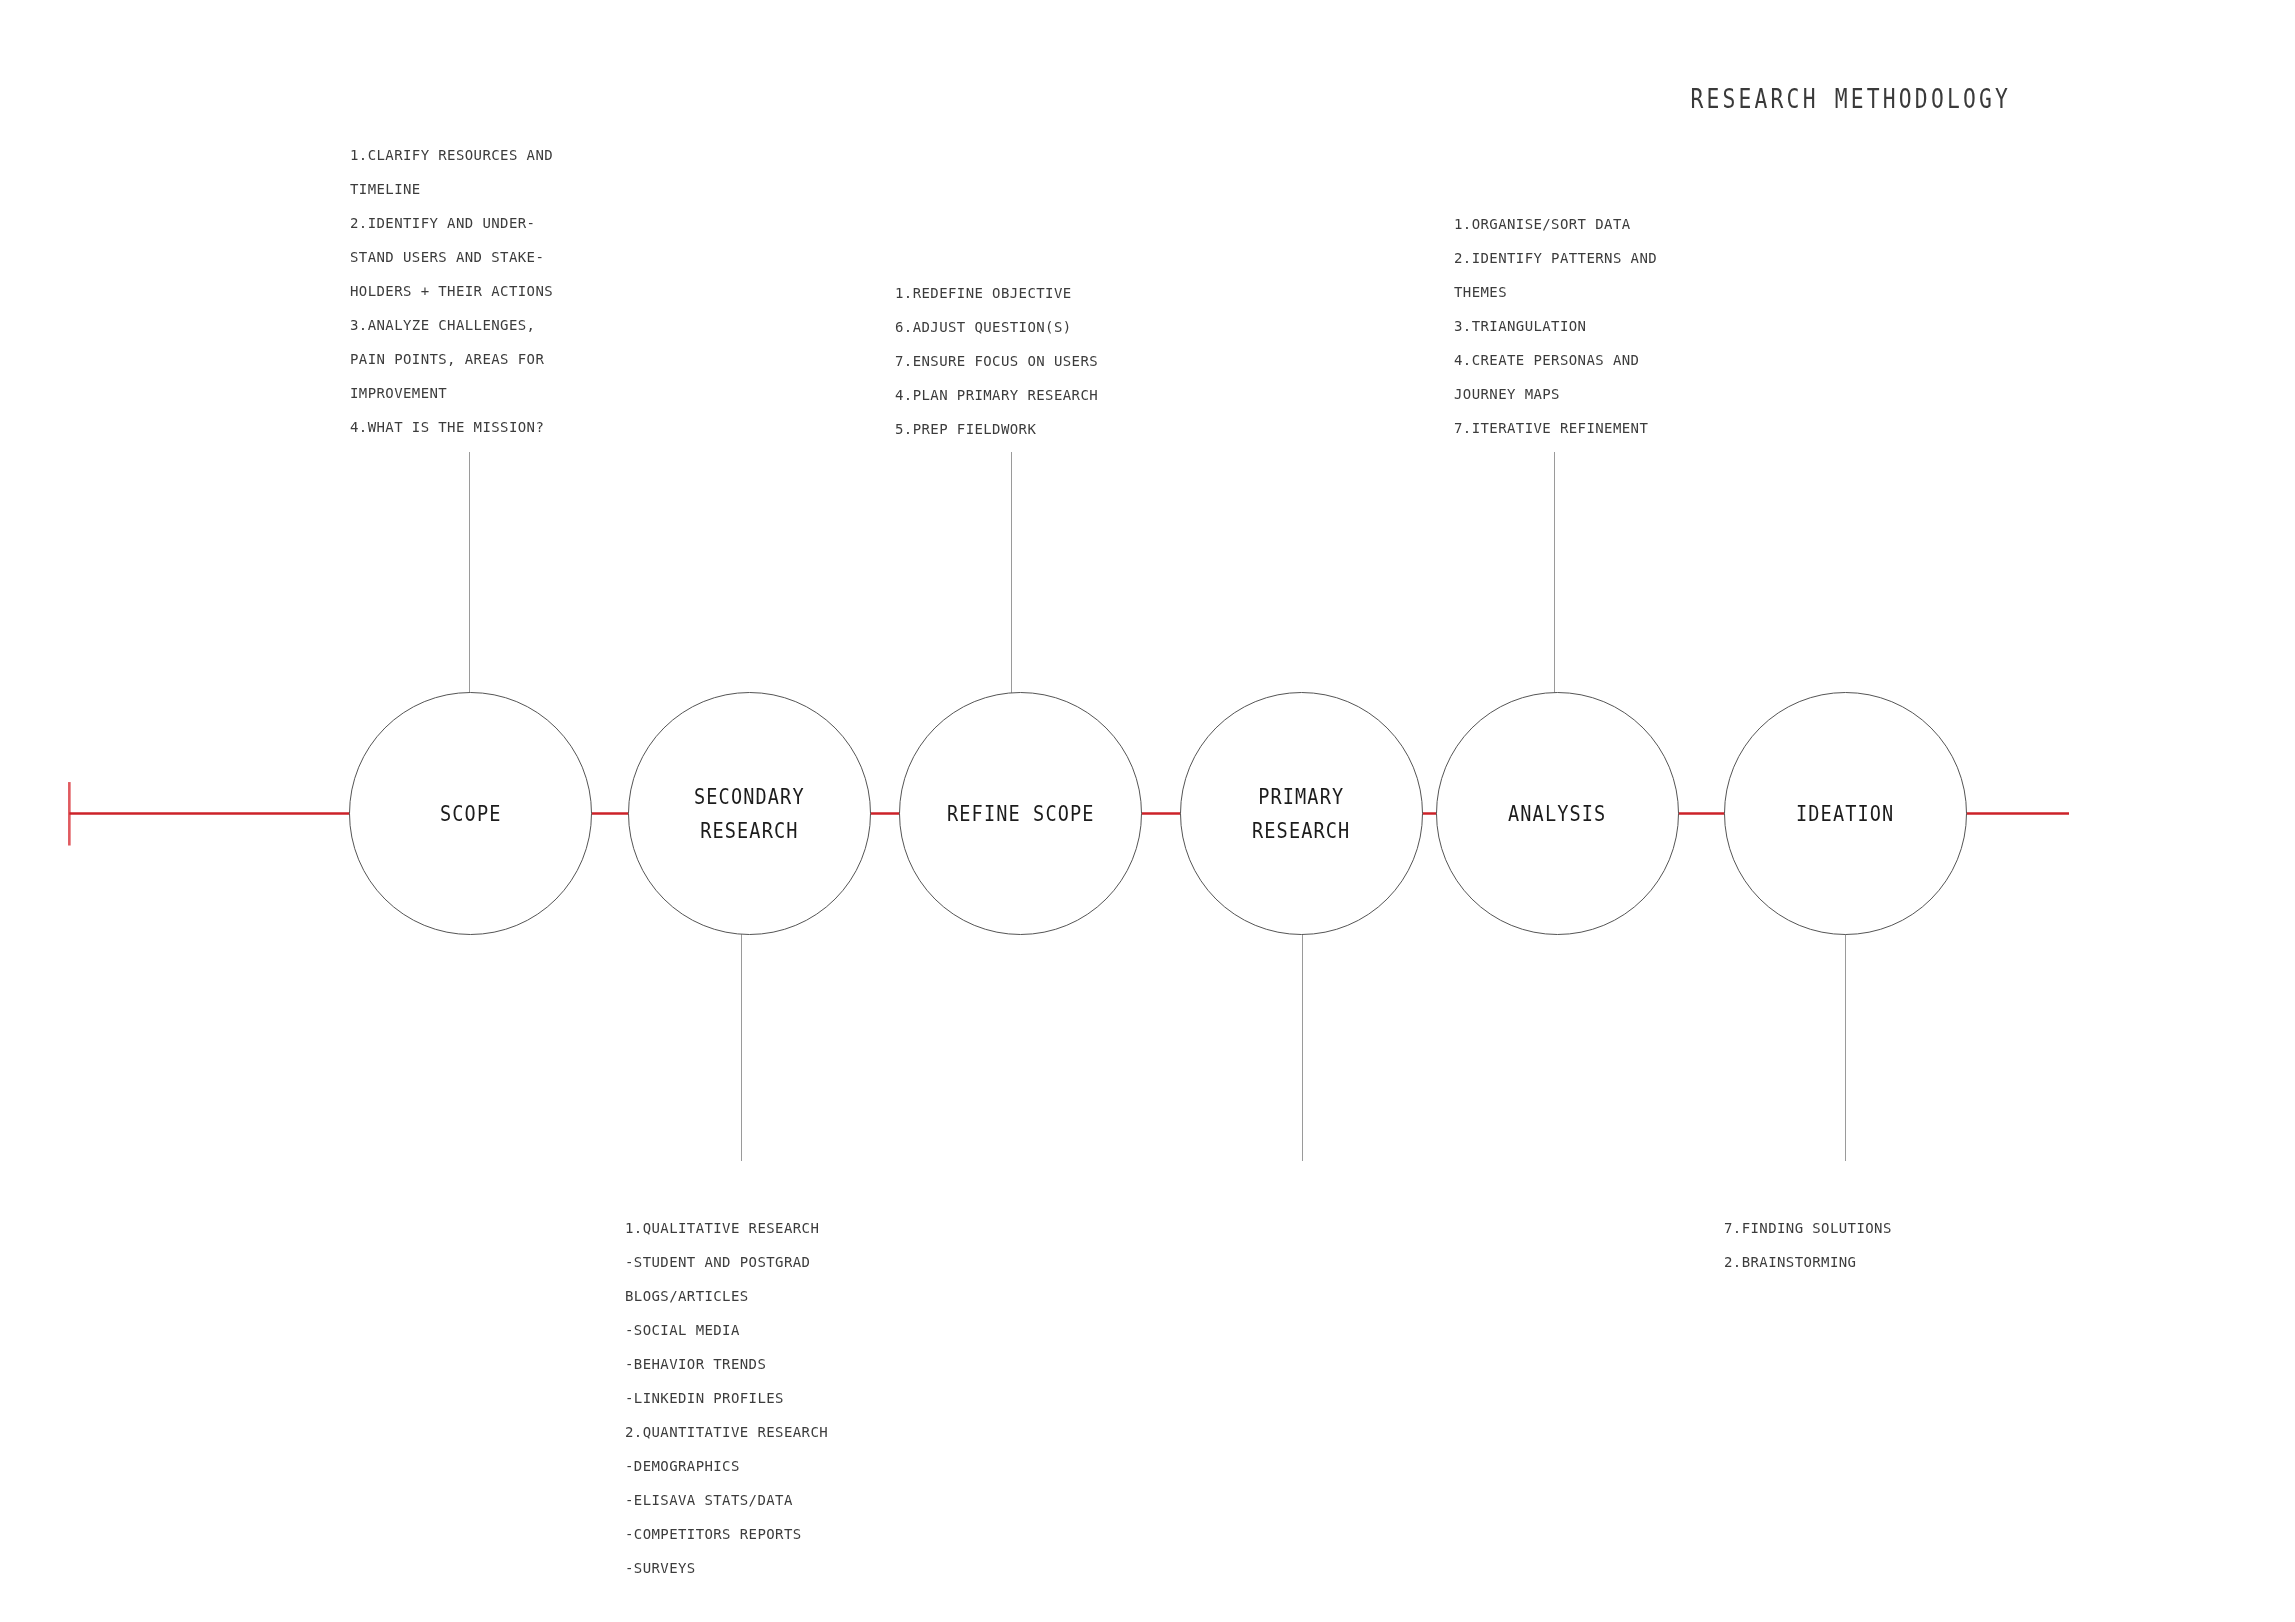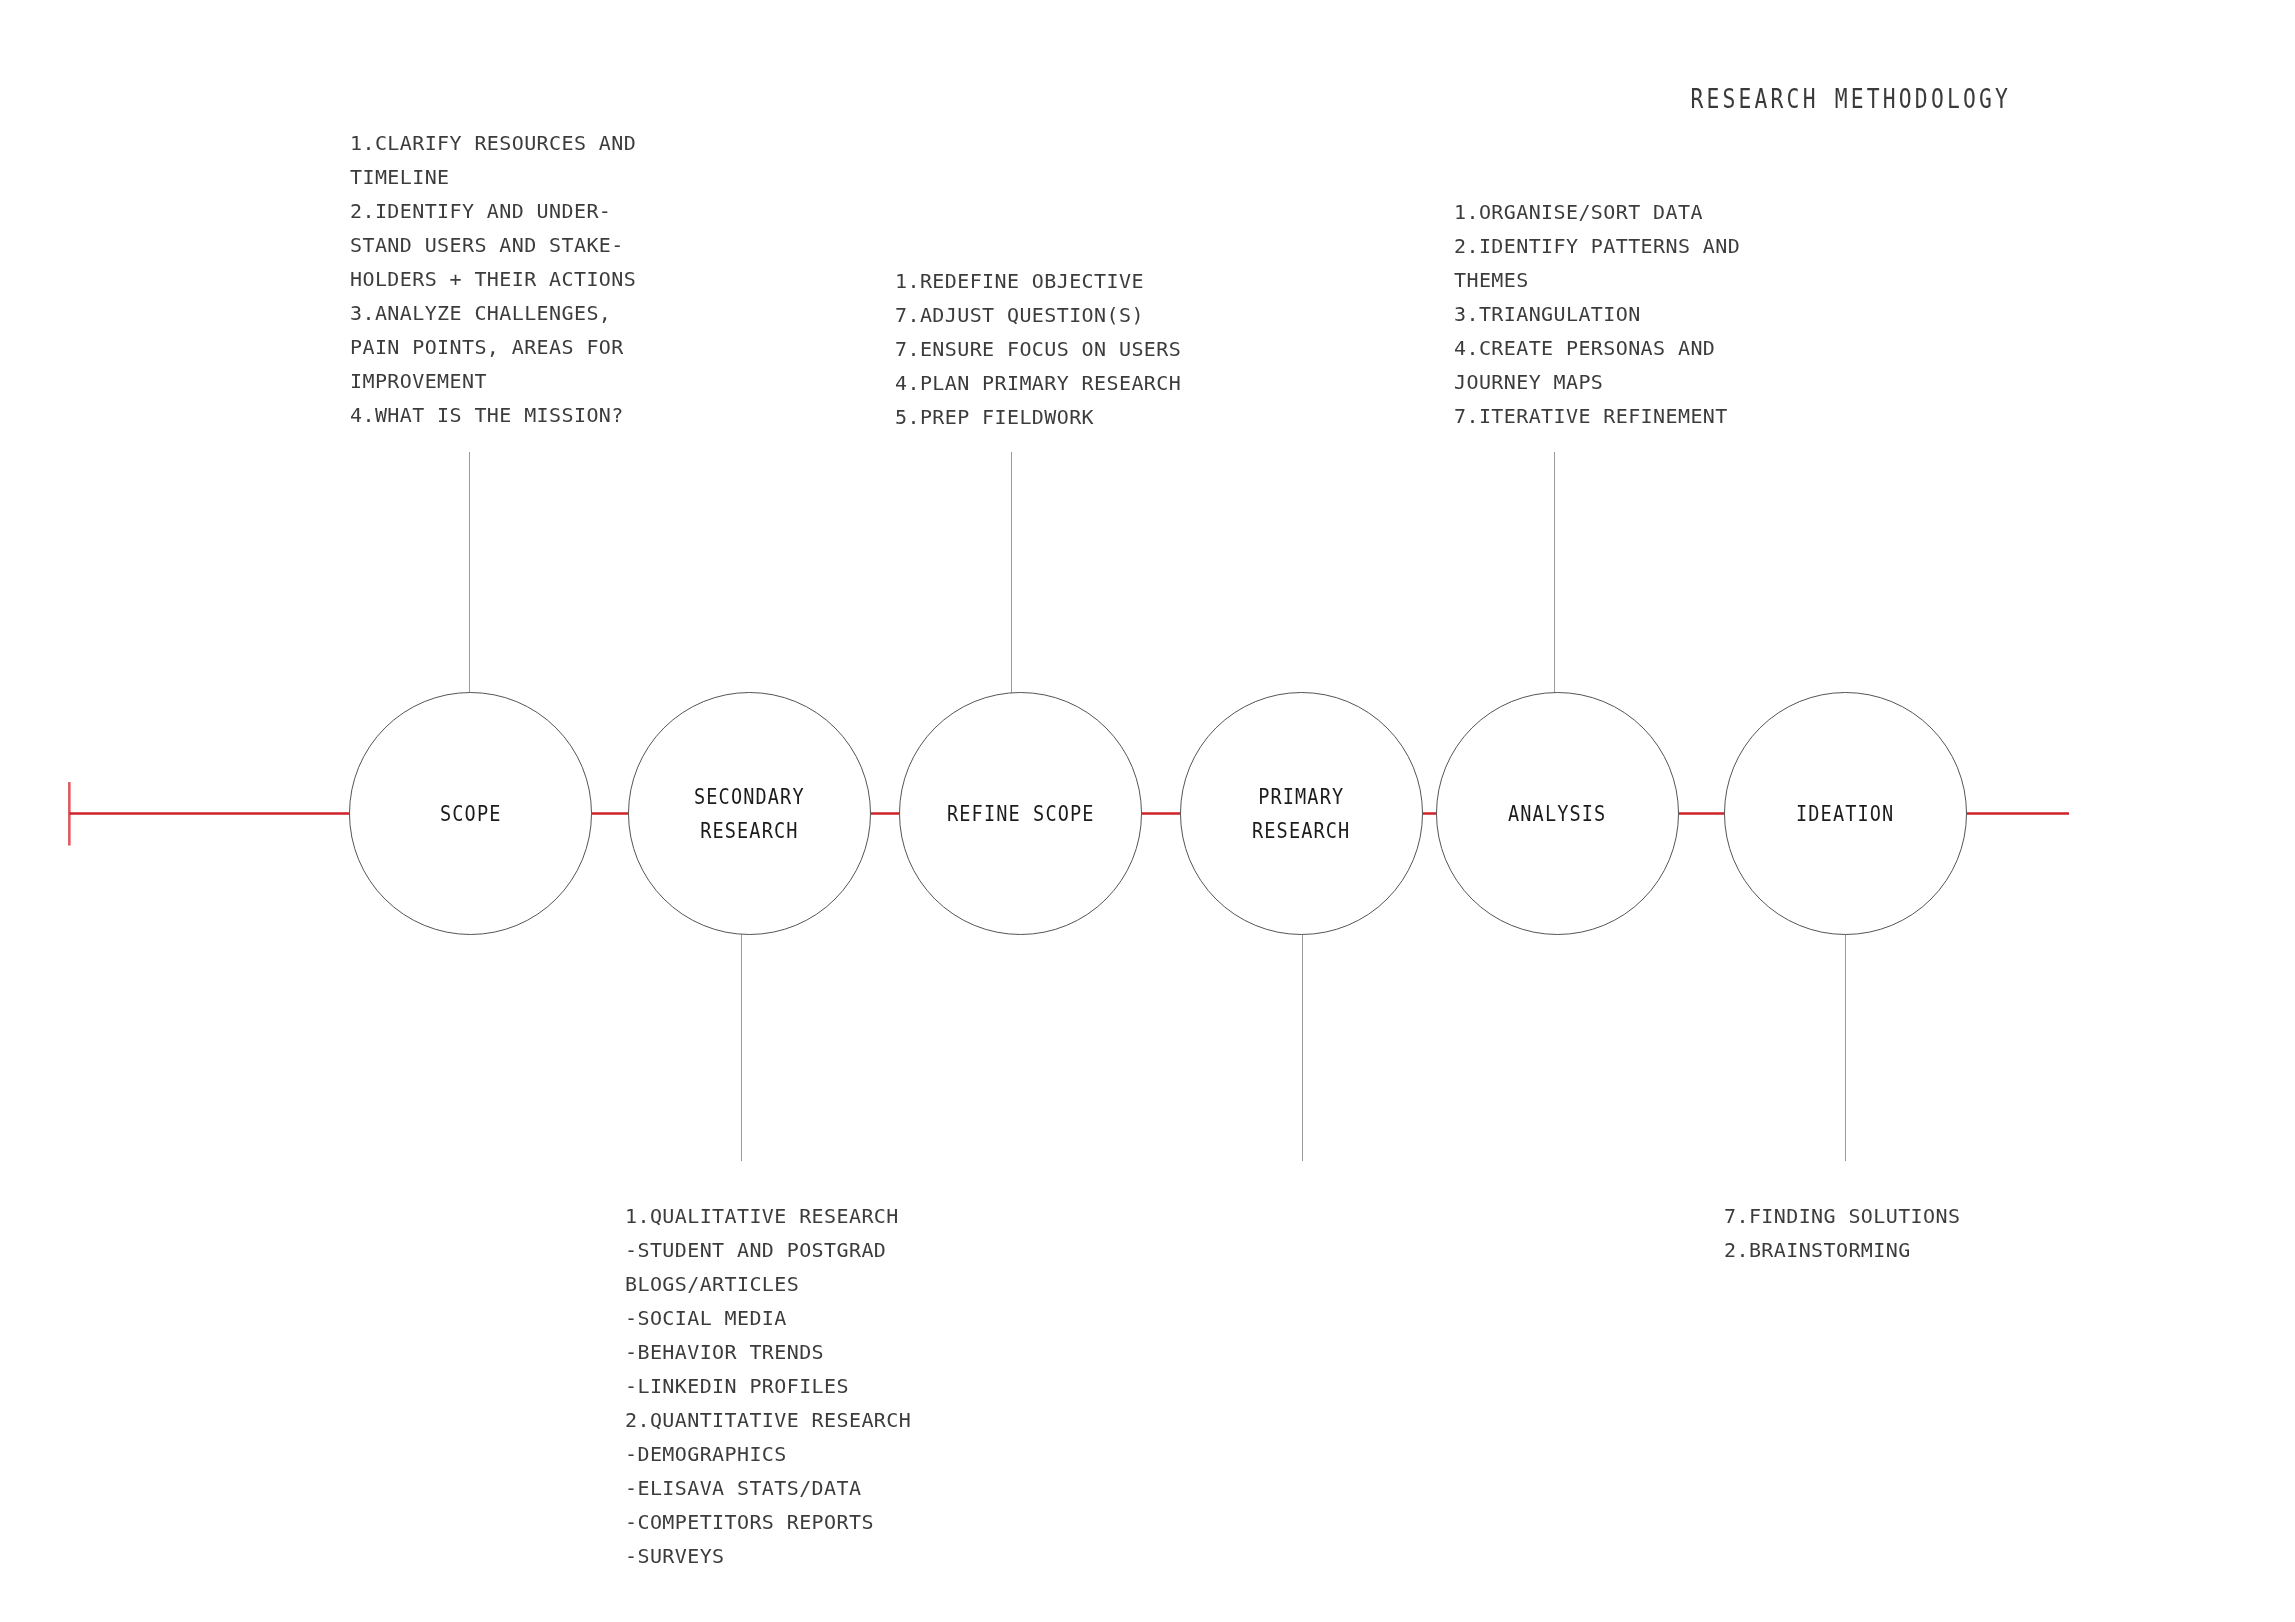--- a/index.html
+++ b/index.html
@@ -72,26 +72,27 @@
     position: absolute;
     width: 1.3px;
     background: #9a9a9a;
     z-index: 1;
   }
 
   
   .note-block {
     position: absolute;
     font-family: "DejaVu Sans Mono", "Liberation Mono", monospace;
-    font-size: 20px;
+    font-size: 14px;
     line-height: 34px;
     letter-spacing: 0.4px;
     color: #3c3c3c;
     white-space: pre;
     z-index: 2;
+    margin-top: 12px;
   }
   .note-line { display: block; }
 </style>
 </head>
 <body>
 
 <div id="canvas">
 
   <div id="page-title">RESEARCH METHODOLOGY</div>
 
@@ -130,21 +131,21 @@
   <div class="stage-node" style="left:1436px; top:692px;">
     <span class="stage-label">ANALYSIS</span>
   </div>
 
   <div class="stage-node" style="left:1724px; top:692px;">
     <span class="stage-label">IDEATION</span>
   </div>
 
   <div class="note-block" style="left:350px; top:126px;"><span class="note-line">1.CLARIFY RESOURCES AND</span><span class="note-line">TIMELINE</span><span class="note-line">2.IDENTIFY AND UNDER-</span><span class="note-line">STAND USERS AND STAKE-</span><span class="note-line">HOLDERS + THEIR ACTIONS</span><span class="note-line">3.ANALYZE CHALLENGES,</span><span class="note-line">PAIN POINTS, AREAS FOR</span><span class="note-line">IMPROVEMENT</span><span class="note-line">4.WHAT IS THE MISSION?</span></div>
 
-  <div class="note-block" style="left:895px; top:264px;"><span class="note-line">1.REDEFINE OBJECTIVE</span><span class="note-line">7.ADJUST QUESTION(S)</span><span class="note-line">7.ENSURE FOCUS ON USERS</span><span class="note-line">4.PLAN PRIMARY RESEARCH</span><span class="note-line">5.PREP FIELDWORK</span></div>
+  <div class="note-block" style="left:895px; top:264px;"><span class="note-line">1.REDEFINE OBJECTIVE</span><span class="note-line">6.ADJUST QUESTION(S)</span><span class="note-line">7.ENSURE FOCUS ON USERS</span><span class="note-line">4.PLAN PRIMARY RESEARCH</span><span class="note-line">5.PREP FIELDWORK</span></div>
 
   <div class="note-block" style="left:1454px; top:195px;"><span class="note-line">1.ORGANISE/SORT DATA</span><span class="note-line">2.IDENTIFY PATTERNS AND</span><span class="note-line">THEMES</span><span class="note-line">3.TRIANGULATION</span><span class="note-line">4.CREATE PERSONAS AND</span><span class="note-line">JOURNEY MAPS</span><span class="note-line">7.ITERATIVE REFINEMENT</span></div>
 
   <div class="note-block" style="left:625px; top:1199px;"><span class="note-line">1.QUALITATIVE RESEARCH</span><span class="note-line">-STUDENT AND POSTGRAD</span><span class="note-line">BLOGS/ARTICLES</span><span class="note-line">-SOCIAL MEDIA</span><span class="note-line">-BEHAVIOR TRENDS</span><span class="note-line">-LINKEDIN PROFILES</span><span class="note-line">2.QUANTITATIVE RESEARCH</span><span class="note-line">-DEMOGRAPHICS</span><span class="note-line">-ELISAVA STATS/DATA</span><span class="note-line">-COMPETITORS REPORTS</span><span class="note-line">-SURVEYS</span></div>
 
 
   <div class="note-block" style="left:1724px; top:1199px;"><span class="note-line">7.FINDING SOLUTIONS</span><span class="note-line">2.BRAINSTORMING</span></div>
 
 </div>
 

